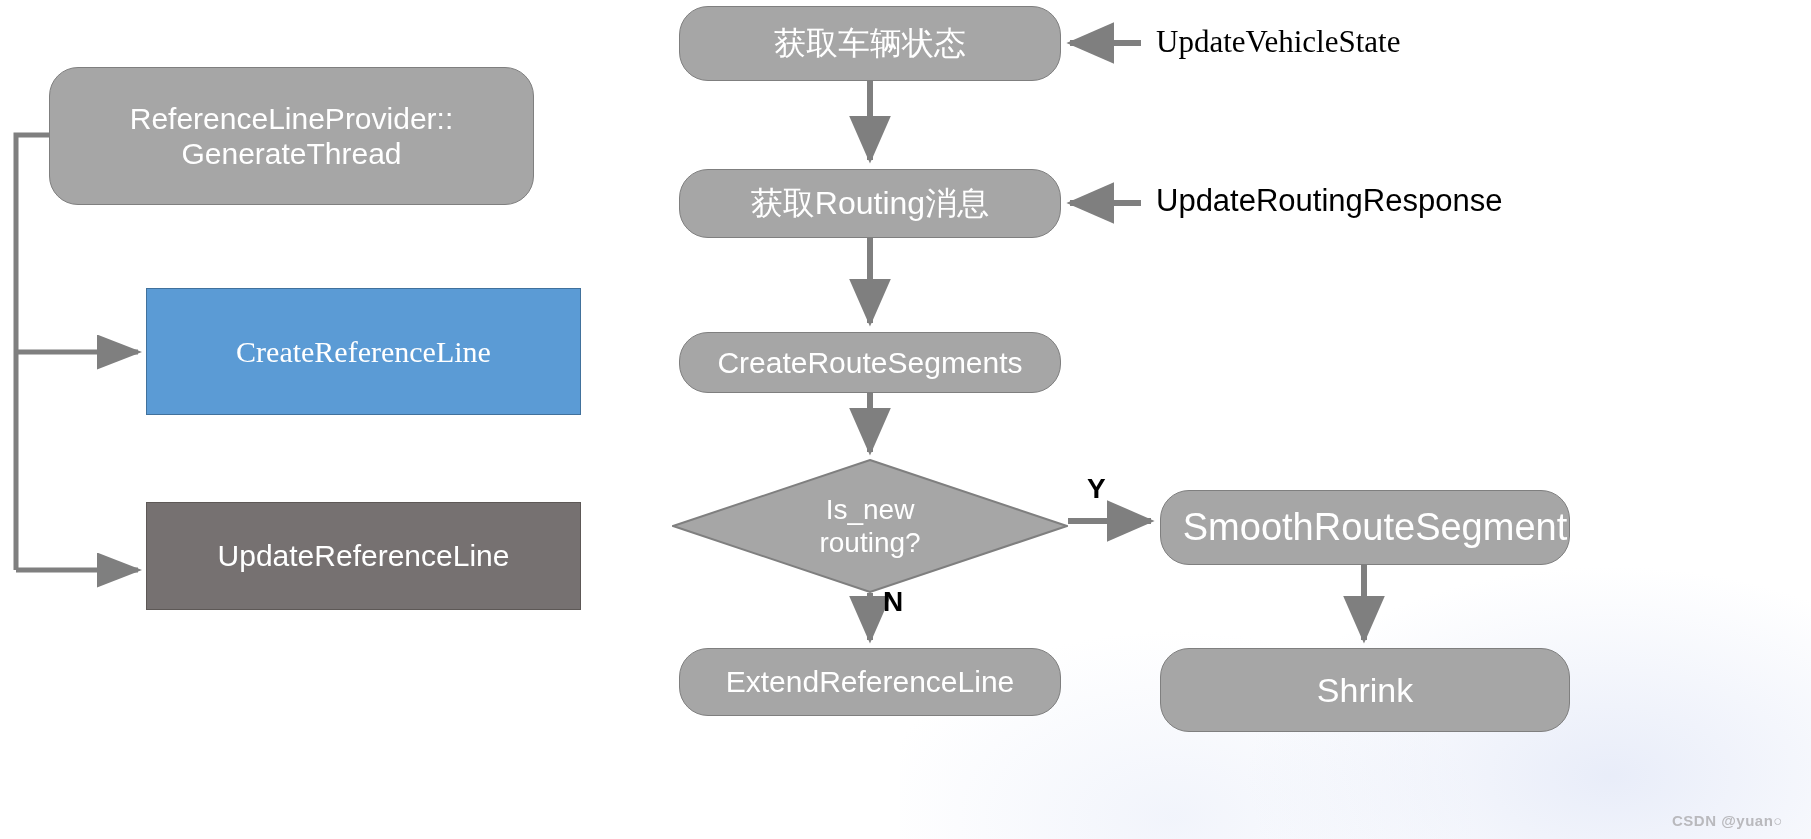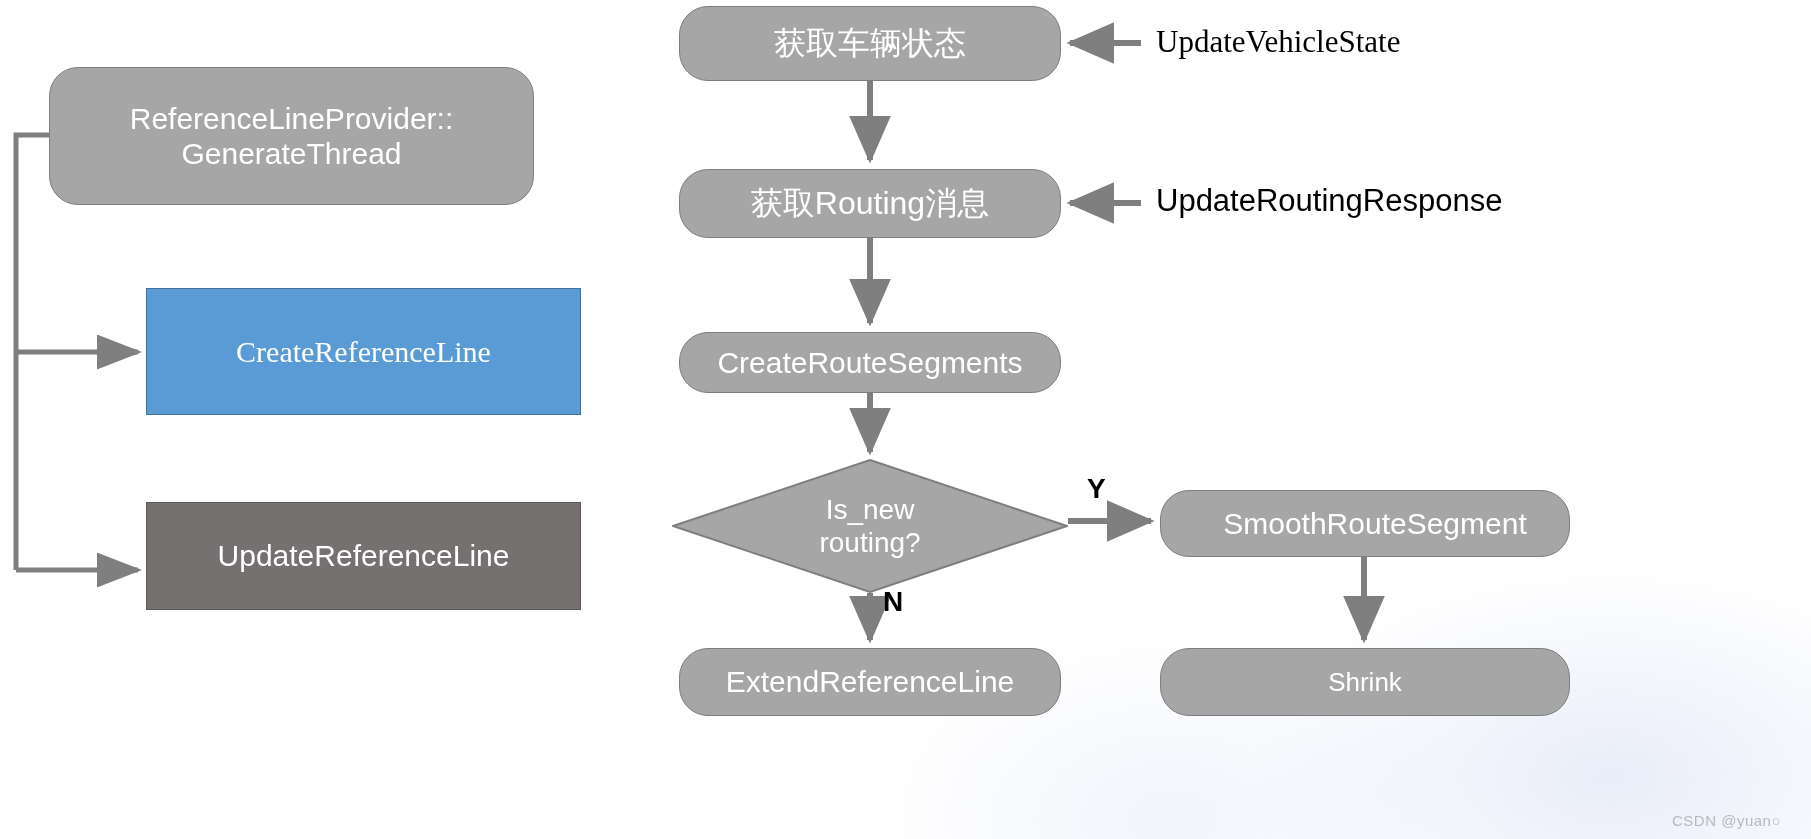--- a/index.html
+++ b/index.html
@@ -149,35 +149,35 @@
   <div class="node gray-dark" style="left:146px; top:502px; width:435px; height:108px; font-size:30px;">UpdateReferenceLine</div>
 
   <div class="node gray-light" style="left:679px; top:6px; width:382px; height:75px; font-size:32px;">获取车辆状态</div>
 
   <div class="node gray-light" style="left:679px; top:169px; width:382px; height:69px; font-size:32px;">获取Routing消息</div>
 
   <div class="node gray-light" style="left:679px; top:332px; width:382px; height:61px; font-size:30px;">CreateRouteSegments</div>
 
   <div class="node gray-light" style="left:679px; top:648px; width:382px; height:68px; font-size:30px;">ExtendReferenceLine</div>
 
-  <div class="node gray-light" style="left:1160px; top:490px; width:410px; height:67px; font-size:30px;padding-left:20px;">SmoothRouteSegment</div>
+  <div class="node gray-light" style="left:1160px; top:490px; width:410px; height:75px; font-size:38px;padding-left:20px;">SmoothRouteSegment</div>
 
-  <div class="node gray-light" style="left:1160px; top:648px; width:410px; height:68px; font-size:26px;">Shrink</div>
+  <div class="node gray-light" style="left:1160px; top:648px; width:410px; height:84px; font-size:34px;">Shrink</div>
 
   <div class="diamond-wrap" style="left:672px; top:459px; width:396px; height:134px;">
     <svg class="diamond-shape" viewBox="0 0 396 134" preserveAspectRatio="none" xmlns="http://www.w3.org/2000/svg">
       <polygon points="198,1 395,67 198,133 1,67" fill="#a6a6a6" stroke="#7f7f7f" stroke-width="2"></polygon>
     </svg>
     <div class="diamond-label" style="font-size:28px;">Is_new
 routing?</div>
   </div>
 
   <div class="edge-label" style="left:1087px; top:473px; font-size:28px;">Y</div>
 
   <div class="edge-label" style="left:883px; top:586px; font-size:28px;">N</div>
 
   <div class="plain-label" style="left:1156px; top:24px; font-size:31px;font-family:Liberation Serif, serif;">UpdateVehicleState</div>
 
   <div class="plain-label" style="left:1156px; top:183px; font-size:31px;">UpdateRoutingResponse</div>
 
-  <div class="watermark" style="left:1672px; top:812px;">CSDN @yuan○</div>
+  <div class="watermark" style="left:1672px; top:812px;font-weight:bold;">CSDN @yuan○</div>
 
 </div>
 
 </body></html>

